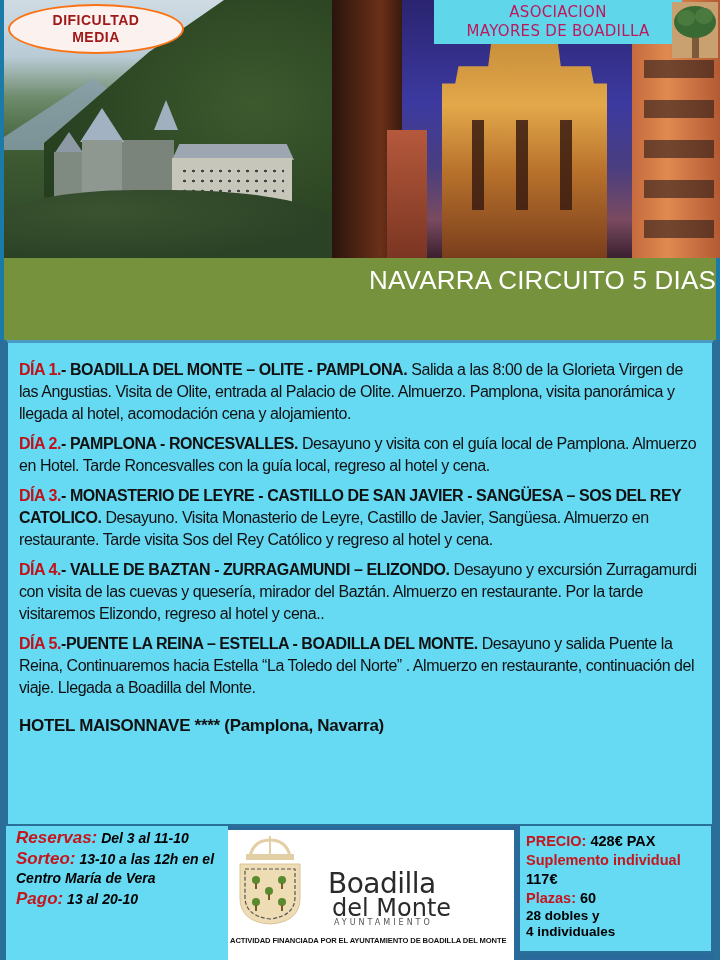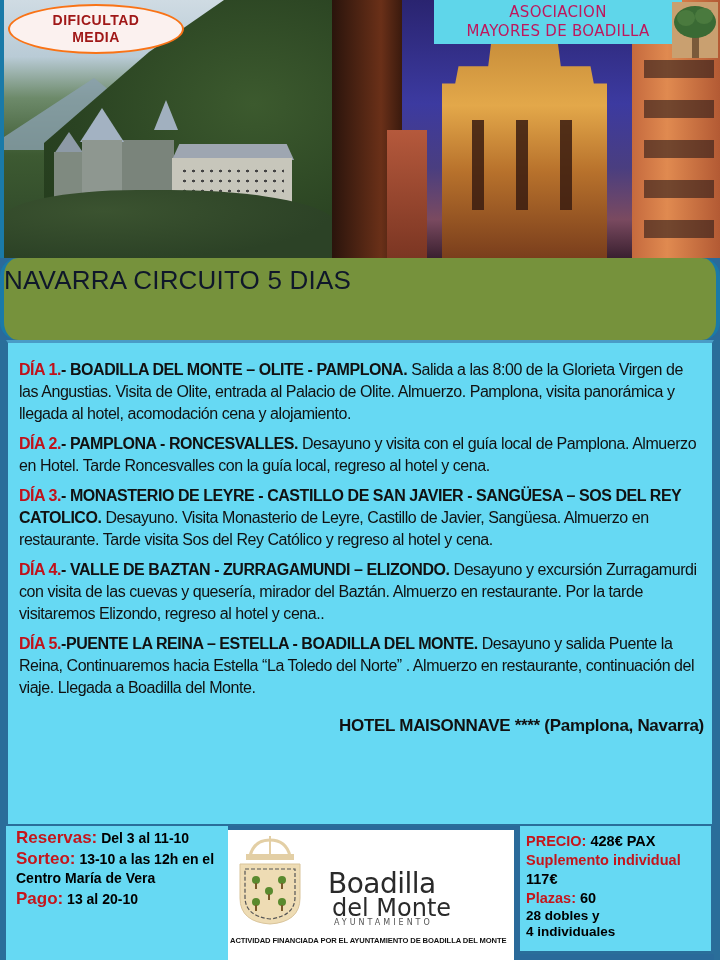--- a/index.html
+++ b/index.html
@@ -55,44 +55,44 @@
     letter-spacing: 0.3px;
     margin-left: 8px;
   }
   .assoc-tree { position:absolute; left: 672px; top: 2px; width: 46px; height: 56px; }
 
   
   .title-band {
     position: absolute; left: 0; top: 258px; width: 720px; height: 82px;
     background: #76923c;
     border-left: 4px solid #1a7aa8; border-right: 4px solid #1a7aa8;
-    text-align: left; color: #0f172a; border-radius: 18px;
+    text-align: right; color: #ffffff;
   }
   .title-main { font-size: 26px; margin-top: 7px; letter-spacing: 0.2px; }
   .title-sub { font-size: 23px; font-weight: bold; margin-top: 7px; }
 
   
   .itinerary {
     position: absolute; left: 6px; top: 340px; width: 708px; height: 486px;
     background: #66d9f3;
     border: 2px solid #2a6e9a; border-top: 3px solid #4a9cc6;
     padding: 16px 8px 0 11px;
     font-family: "Liberation Sans", sans-serif; font-size: 16px; line-height: 22px; color: #111;
     letter-spacing: -0.45px;
   }
   .day { margin-bottom: 8px; }
   .day-label { color: #c0121a; font-weight: bold; }
   .day-route { font-weight: bold; }
-  .hotel { text-align: right; font-weight: bold; font-size: 17px; margin-top: 16px; letter-spacing: -0.3px; }
+  .hotel { text-align: left; font-weight: bold; font-size: 17px; margin-top: 16px; letter-spacing: -0.3px; }
 
   
   .bottom-left {
     position: absolute; left: 6px; top: 826px; width: 222px; height: 134px;
     background: #66d9f3; padding: 2px 0 0 10px;
-    font-family: "Liberation Sans", sans-serif; font-weight: bold; font-size: 14px; line-height: 19px; color: #000;
+    font-family: "Liberation Sans", sans-serif; font-weight: bold; font-size: 14px; line-height: 19px; color: #000; font-style: italic;
   }
   .red-label { color: #c4161c; font-size: 17px; font-weight: 900; }
   .bottom-left p { margin-bottom: 1px; }
 
   .logo-box {
     position: absolute; left: 228px; top: 830px; width: 286px; height: 140px;
     background: #fff;
   }
   .shield { position:absolute; left: 6px; top: 6px; width: 72px; height: 90px; }
   .logo-name { position:absolute; left: 100px; top: 40px; font-family: "DejaVu Sans", sans-serif; font-size: 28px; line-height: 28px; color: #2a2a2a; letter-spacing: -0.5px; }

